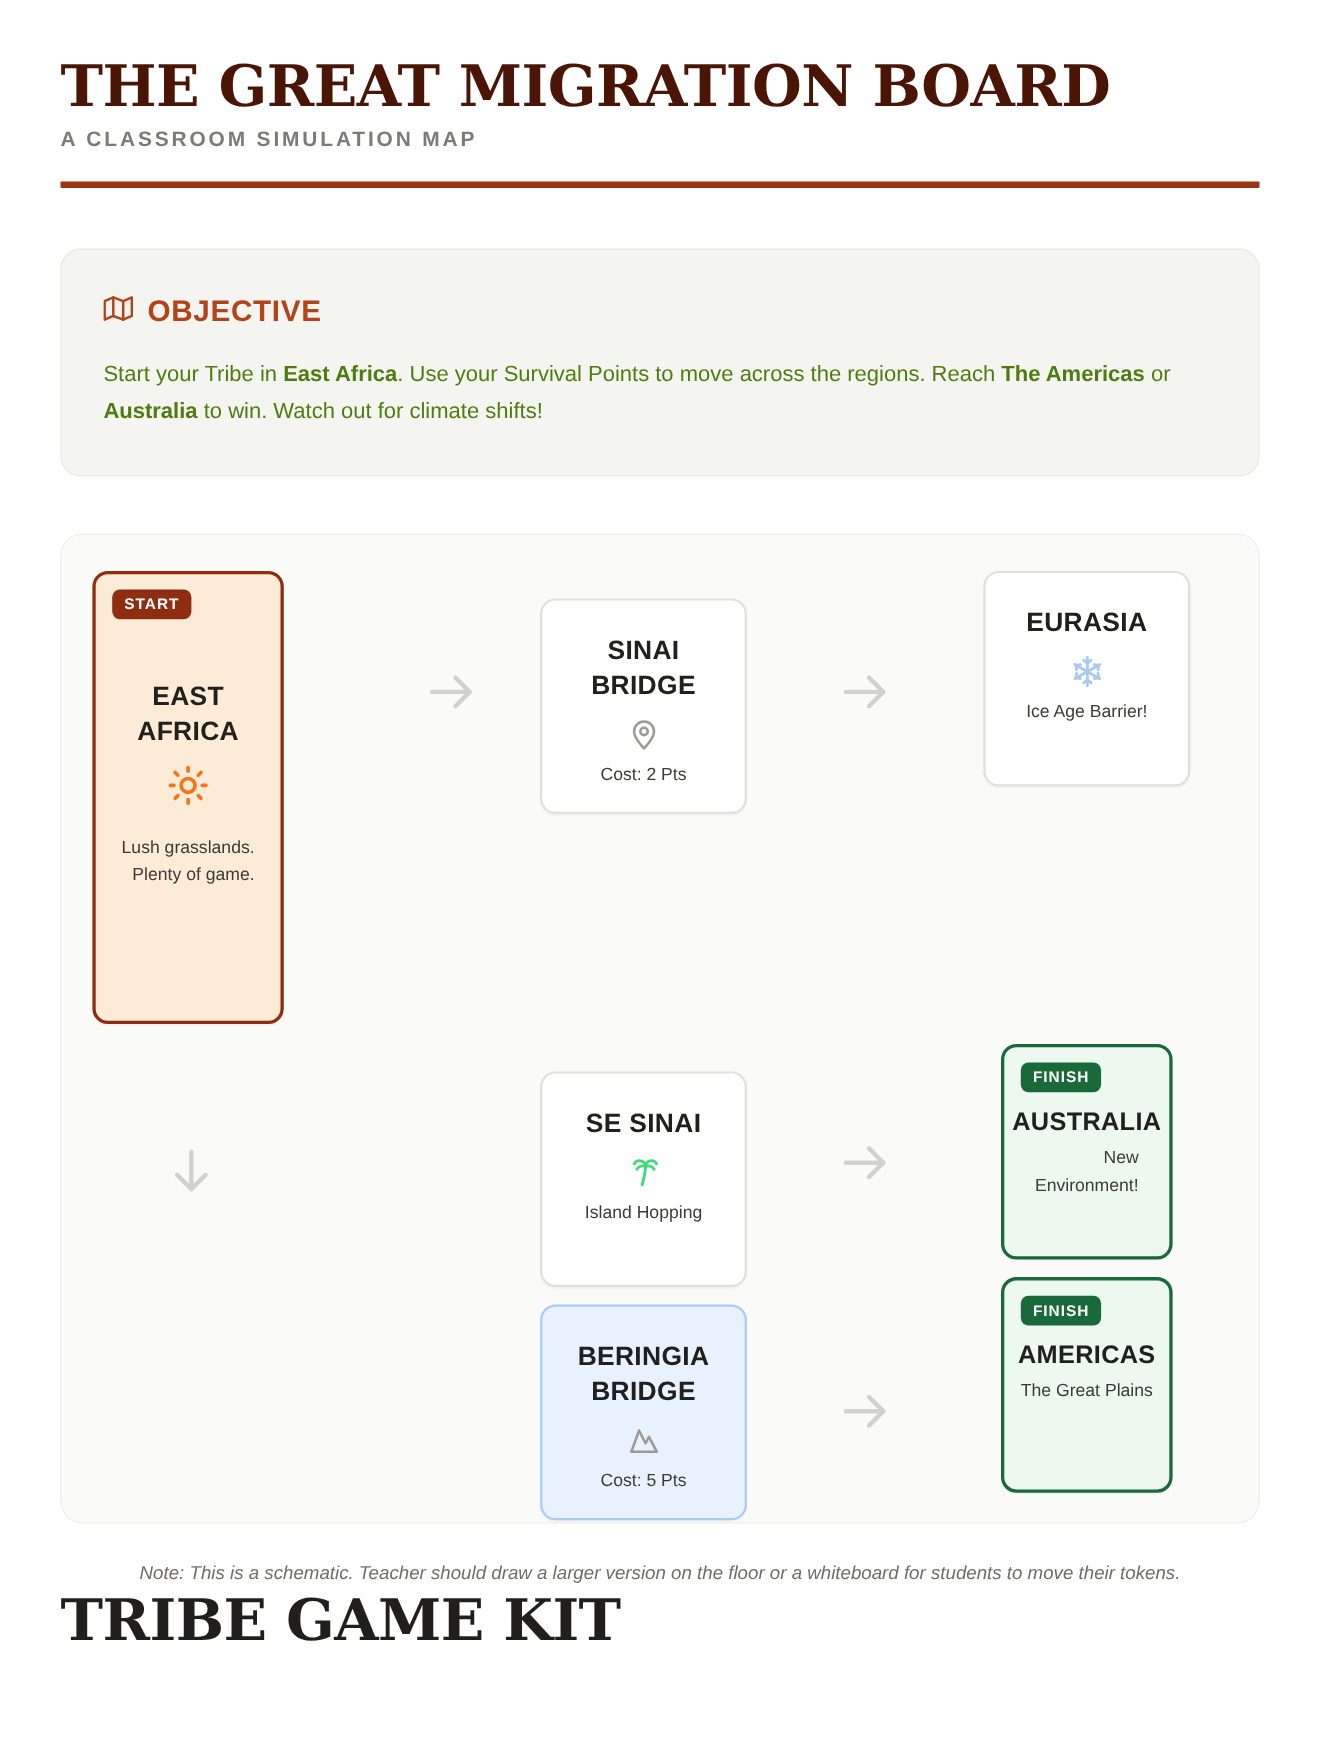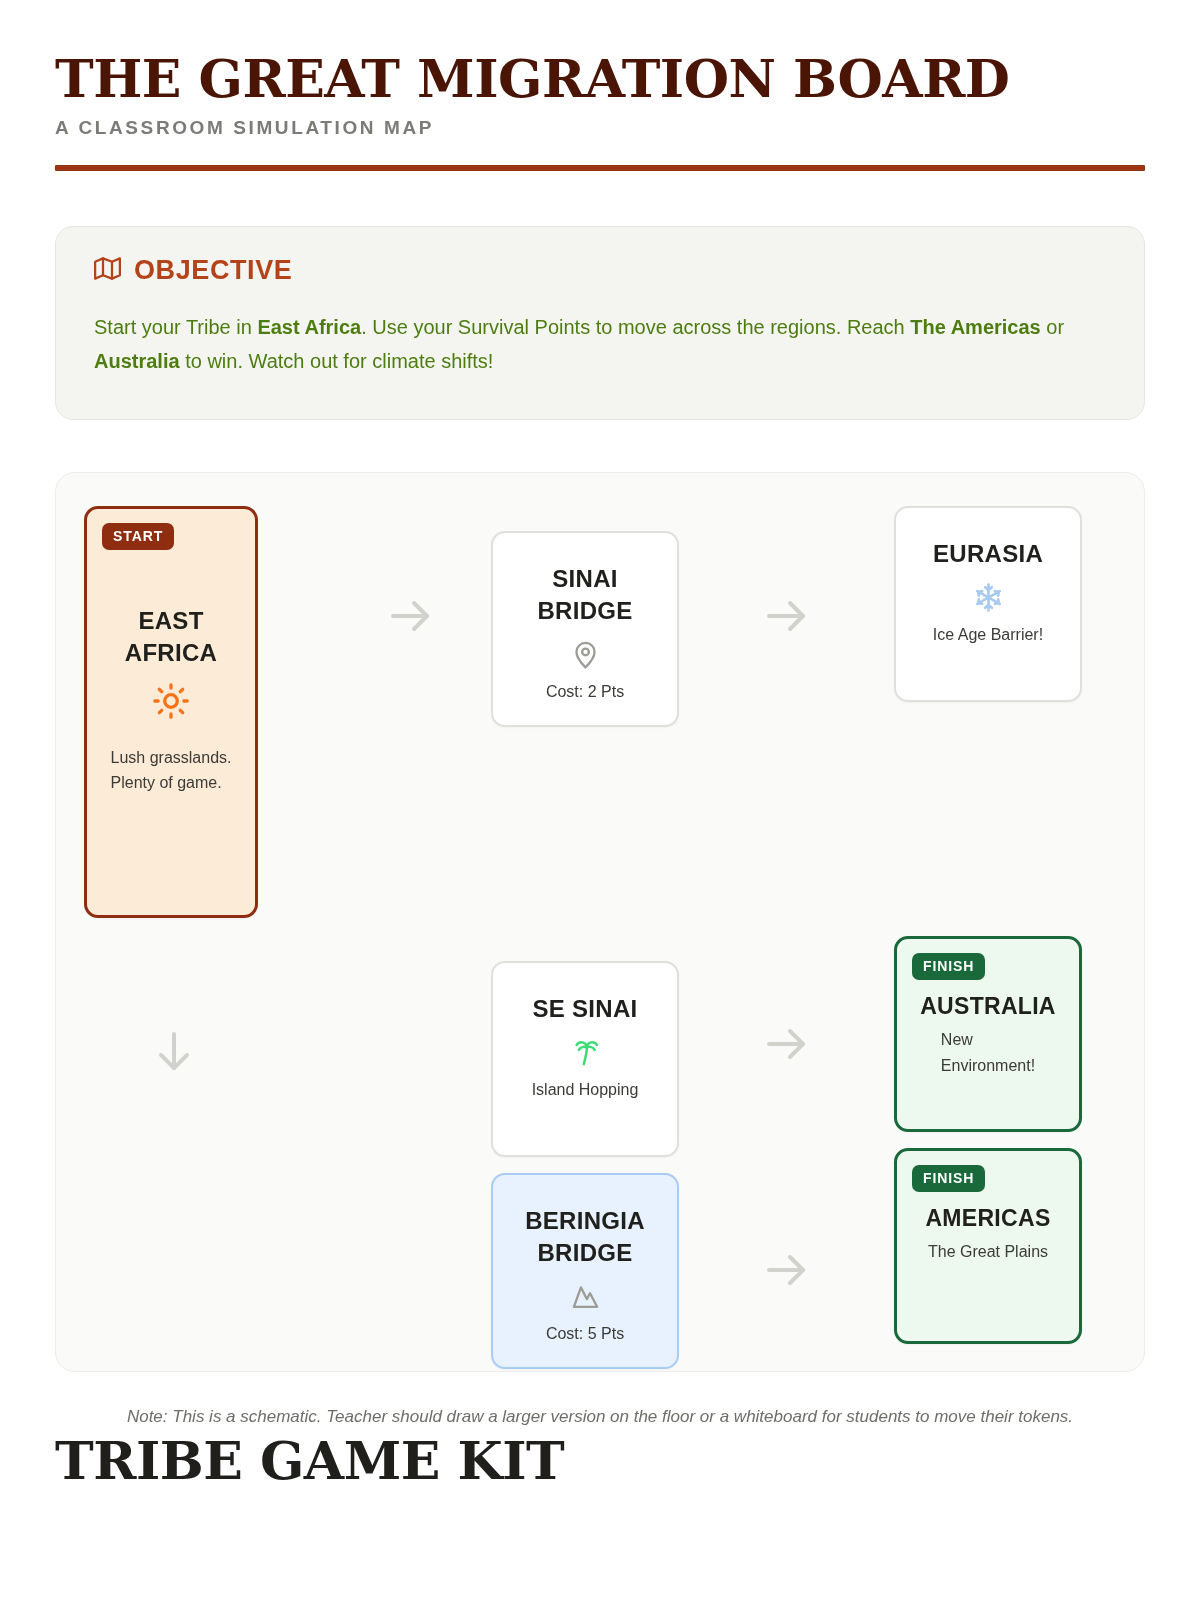--- a/index.html
+++ b/index.html
@@ -45,21 +45,21 @@
     background: #9a3412;
     border-radius: 1px;
   }
 
   
   .objective {
     margin-top: 55px;
     background: #f4f4f1;
     border: 1px solid #e6e6e1;
     border-radius: 18px;
-    padding: 28px 38px 40px 38px;
+    padding: 40px 38px 40px 38px;
   }
 
   .obj-head {
     display: flex;
     align-items: center;
     gap: 13px;
     color: #b4431a;
   }
 
   .obj-head-label {
@@ -133,21 +133,21 @@
 
   .card-blue {
     width: 188px;
     height: 196px;
     background: #e8f1fe;
     border: 2px solid #a9ccf7;
     padding-top: 30px;
   }
 
   .card-finish {
-    width: 188px;
+    width: 156px;
     height: 196px;
     background: #edf8ef;
     border: 3px solid #19693a;
     padding-top: 52px;
   }
 
   .badge {
     position: absolute;
     top: 14px;
     left: 15px;
@@ -178,21 +178,21 @@
     align-items: center;
     justify-content: center;
   }
   .card-icon.tight { margin-top: 10px; }
 
   .card-note {
     margin-top: 16px;
     font-size: 16px;
     line-height: 1.6;
     color: #3c3b37;
-    text-align: left;
+    text-align: right;
     padding: 0 10px;
   }
   .card-note.gap-lg { margin-top: 26px; }
   .card-note.gap-sm { margin-top: 6px; }
 
   .arrow { color: #d2d2cd; display: block; }
   .arrow-wrap-top   { margin-top: 86px; }
   .arrow-wrap-down  { margin-top: 92px; }
   .arrow-wrap-mid   { margin-top: 84px; }
   .arrow-wrap-bot   { margin-top: 98px; }

